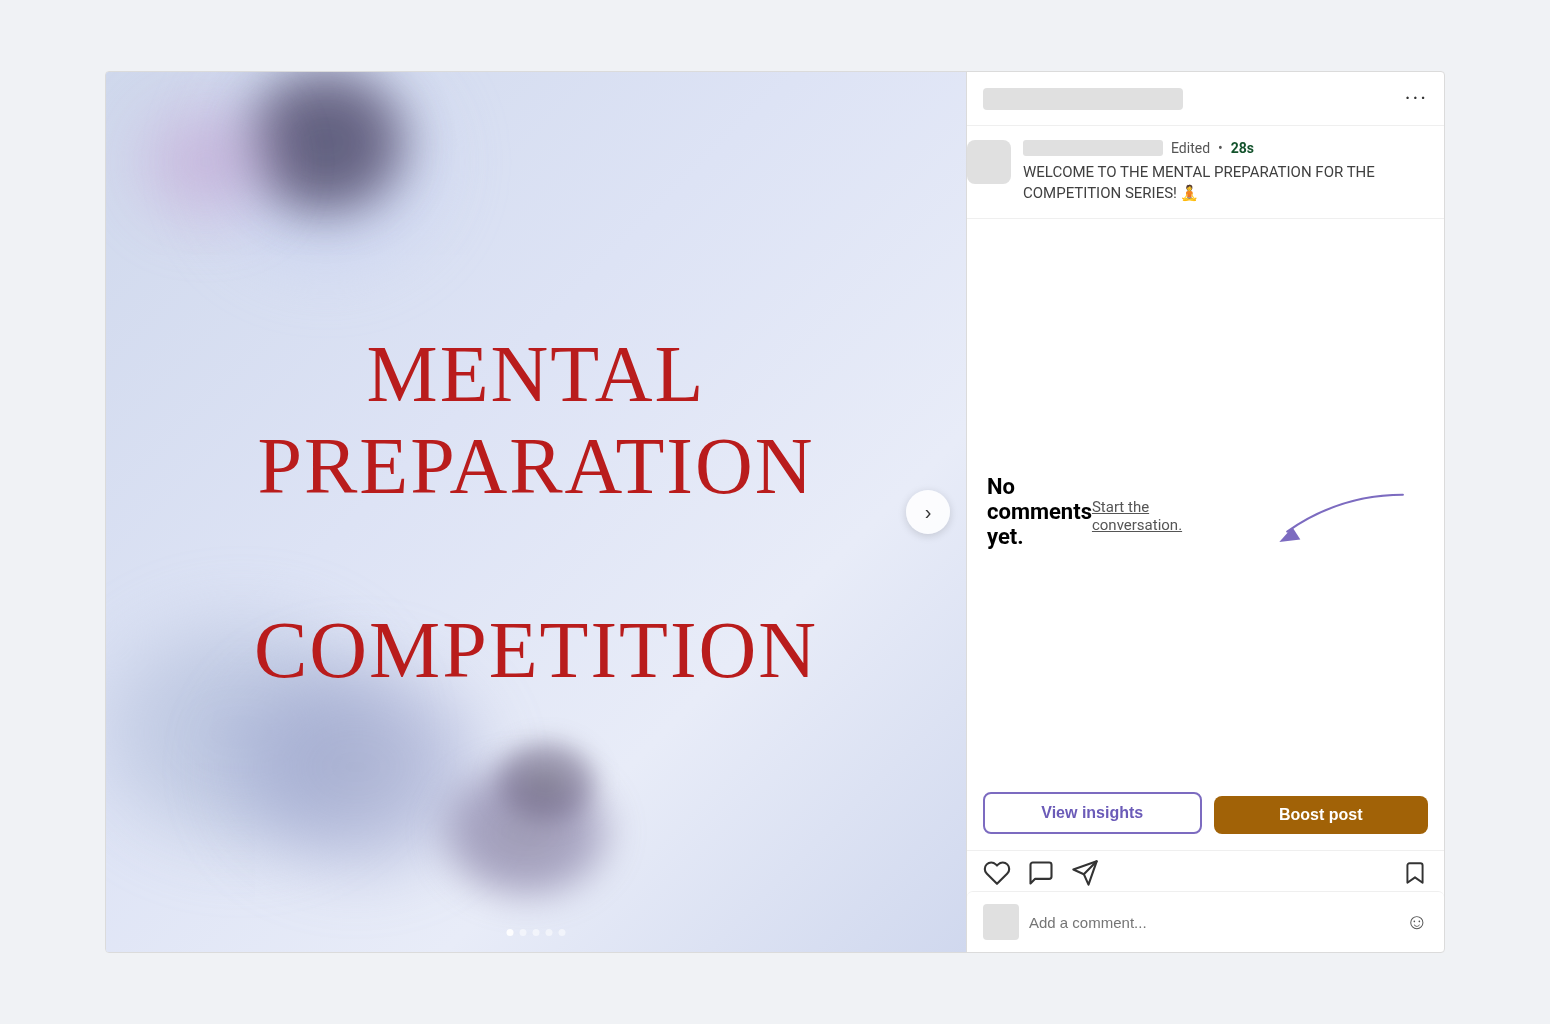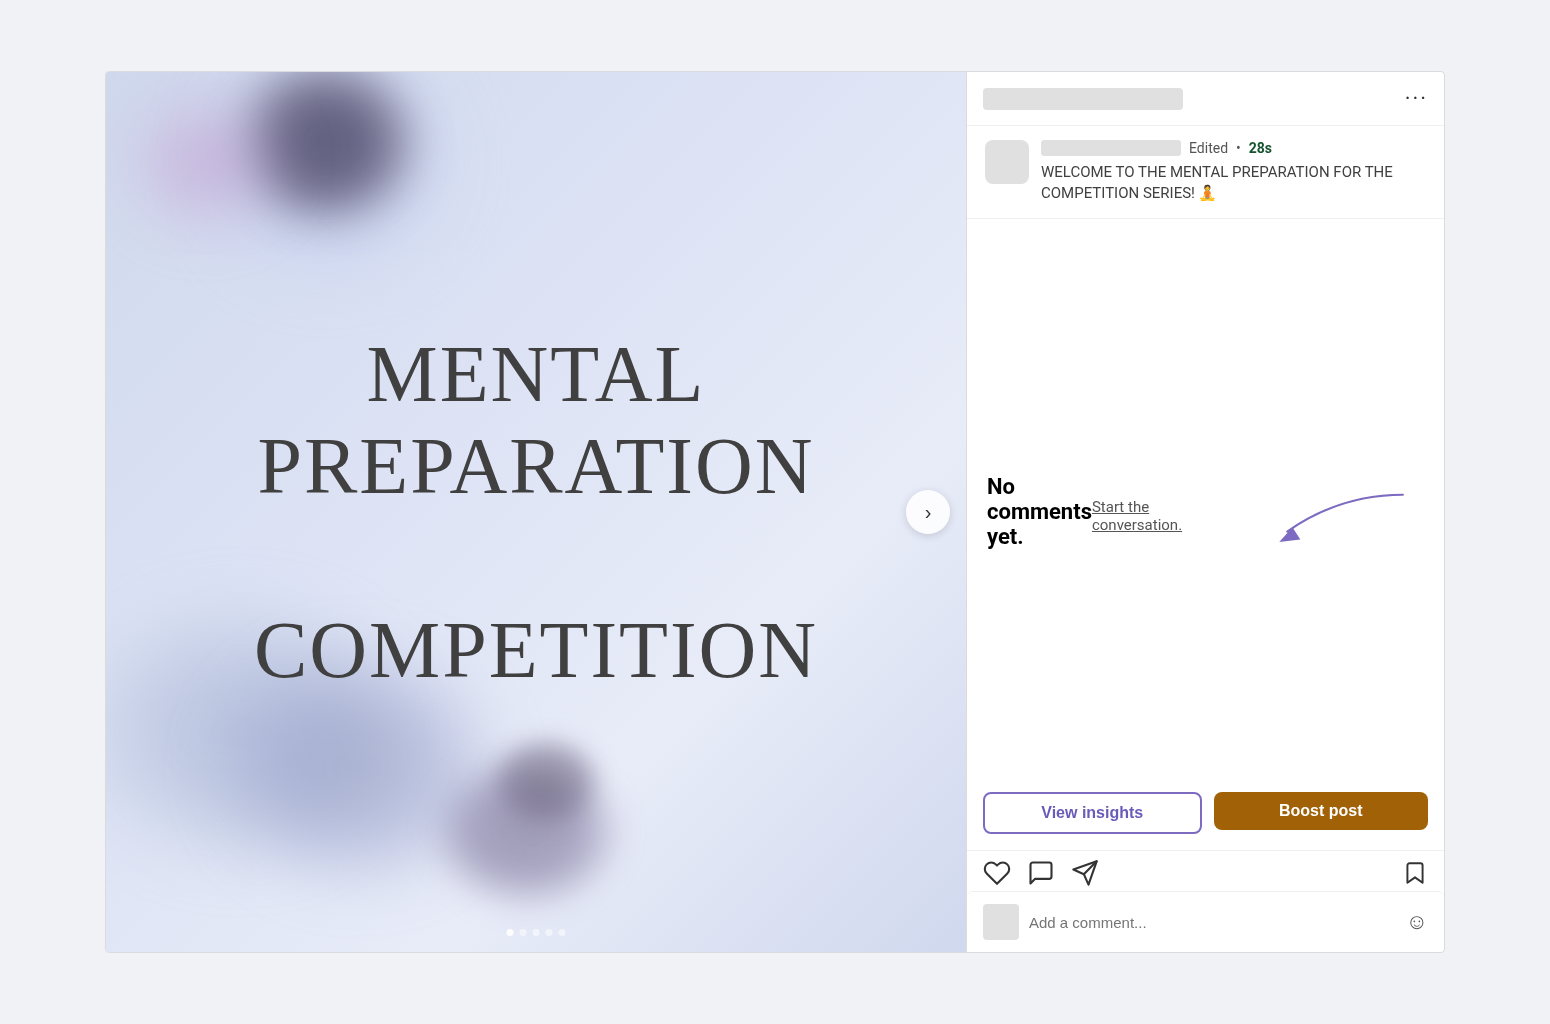--- a/index.html
+++ b/index.html
@@ -95,21 +95,21 @@
     .image-text {
       position: relative;
       z-index: 10;
       text-align: center;
       line-height: 1.1;
     }
     .image-text h1 {
       font-family: 'Georgia', 'Times New Roman', serif;
       font-size: 80px;
       font-weight: 400;
-      color: #404040;
+      color: #b91c1c;
       letter-spacing: 2px;
       text-transform: uppercase;
       line-height: 1.15;
     }
     .next-btn {
       position: absolute;
       right: 16px;
       top: 50%;
       transform: translateY(-50%);
       width: 44px; height: 44px;
@@ -163,21 +163,21 @@
     }
     .three-dots {
       font-size: 22px;
       color: #333;
       cursor: pointer;
       letter-spacing: 2px;
     }
     .post-meta {
       display: flex;
       align-items: flex-start;
-      padding: 14px 18px;
+      padding: 14px 0;
       gap: 12px;
       border-bottom: 1px solid #efefef;
     }
     .avatar-placeholder {
       width: 44px;
       height: 44px;
       border-radius: 8px;
       background: #e0e0e0;
       flex-shrink: 0;
     }
@@ -238,21 +238,21 @@
     .arrow-svg {
       position: absolute;
       top: 0; left: 0;
       width: 100%; height: 100%;
     }
     
     .action-buttons {
       display: flex;
       gap: 12px;
       padding: 0 16px 16px;
-      align-items: flex-start;
+      align-items: flex-end;
     }
     .btn-view-insights {
       flex: 1;
       padding: 10px 0;
       border: 2.5px solid #7c6bc0;
       border-radius: 8px;
       background: #fff;
       color: #6b5bb8;
       font-size: 16px;
       font-weight: 600;

